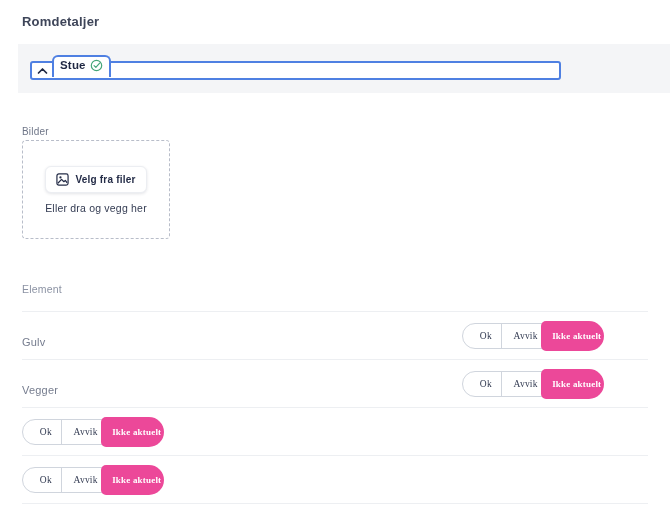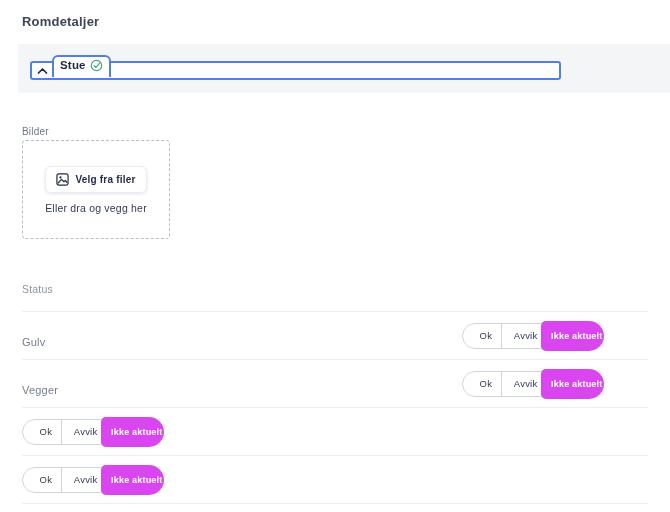--- a/index.html
+++ b/index.html
@@ -98,29 +98,29 @@
     display:flex; align-items:center;
     height:26px; width:141px;
     background:#fff;
     border:1px solid #d0d5dd; border-radius:14px;
   }
   .seg-btn {
     height:100%;
     display:flex; align-items:center; justify-content:center;
     font-size:9.5px; color:#333b52; font-weight:500;
     cursor:pointer; background:transparent; border:none;
-    font-family:Liberation Sans, sans-serif;
+    font-family:Liberation Serif, serif;
     letter-spacing:.2px;
     padding-left:8px;
   }
   .seg-ok    { width:39px; border-right:1px solid #d0d5dd; border-radius:13px 0 0 13px; }
   .seg-avvik { width:40px; }
   .seg-sel {
     width:63px; height:30px; margin-right:-2px;
-    background:#d946ef; color:#fff;
+    background:#ec4899; color:#fff;
     font-size:9px; font-weight:700;
     border-radius:5px 15px 15px 5px;
   }
 </style>
 </head>
 <body>
 
 <div class="canvas">
 
   <div class="page-title">Romdetaljer</div>
@@ -149,21 +149,21 @@
         <circle cx="4.8" cy="4.8" r="1.2" fill="#242c47"></circle>
         <path d="M2 11 L6 6.8 L8.5 9.4 L10 8 L12 10.5" fill="none" stroke="#242c47" stroke-width="1.3" stroke-linejoin="round"></path>
       </svg>
       <span>Velg fra filer</span>
     </button>
     <div class="drop-hint">Eller dra og vegg her</div>
   </div>
 
   <div class="element-table">
     <div class="thead">
-      <div class="th th-status">Status</div>
+      <div class="th th-element">Element</div>
     </div>
     <div id="rows-host">
   <div class="trow">
     <div class="td-label">Gulv</div>
     <div class="td-status">
       <div class="seg">
         <button class="seg-btn seg-ok">Ok</button>
         <button class="seg-btn seg-avvik">Avvik</button>
         <button class="seg-btn seg-sel">Ikke aktuelt</button>
       </div>

